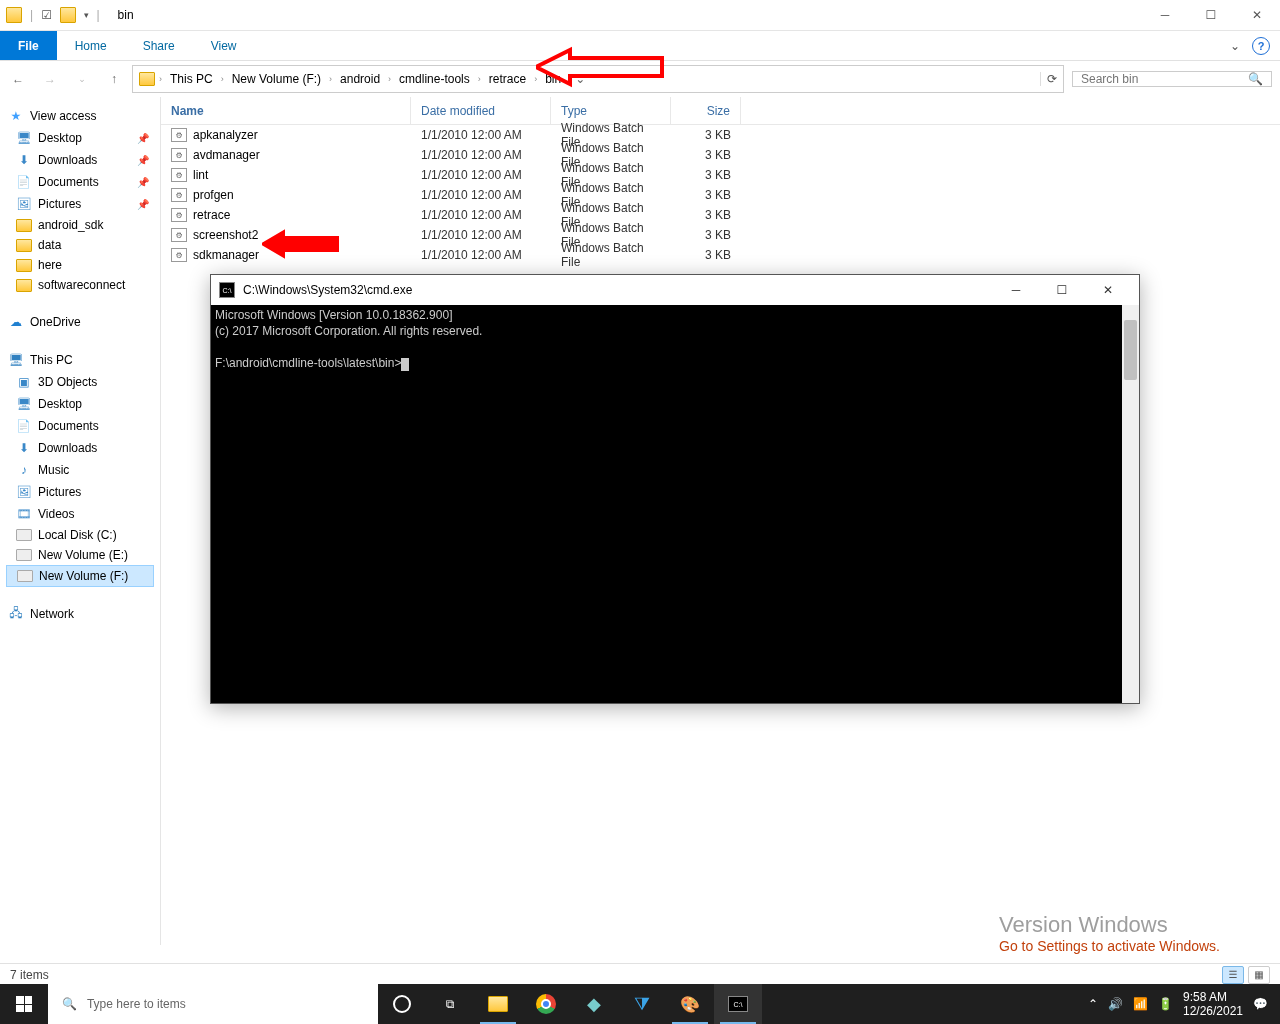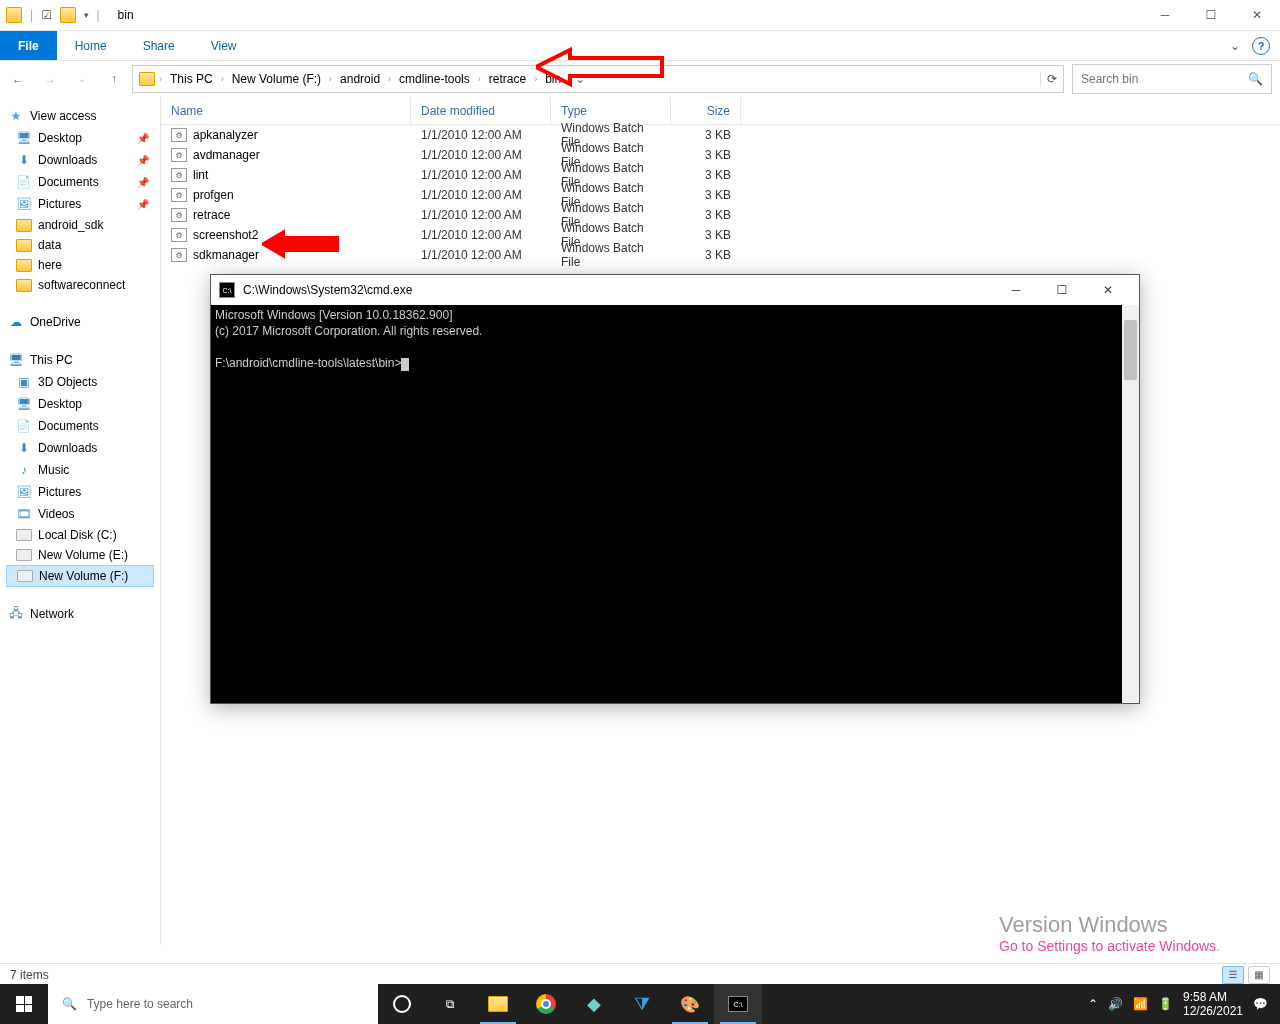--- a/index.html
+++ b/index.html
@@ -25,21 +25,21 @@
 .addrbar { height: 36px; display: flex; align-items: center; padding: 0 8px; gap: 8px; }
 .navbtns { display: flex; align-items: center; gap: 12px; color: #666; }
 .navbtns span { display: flex; width: 20px; justify-content: center; }
 .navbtns .disabled { color: #bbb; }
 .addrbox { flex: 1; height: 28px; border: 1px solid #ccc; display: flex; align-items: center; padding: 0 6px; gap: 4px; }
 .addrbox .folder-icon { width: 16px; height: 14px; background: linear-gradient(#ffe79e,#ffc83d); border: 1px solid #d9a400; border-radius: 1px; }
 .addrbox .crumb { padding: 0 4px; color: #000; }
 .addrbox .sep { color: #888; font-size: 9px; }
 .addrbox .refresh { margin-left: auto; color: #555; padding-left: 6px; border-left: 1px solid #ddd; }
 .addrbox .drop { color: #666; padding: 0 6px; }
-.searchbox { width: 200px; height: 30px; border: 1px solid #ccc; display: flex; align-items: center; padding: 0 8px; justify-content: space-between; }
+.searchbox { width: 200px; height: 16px; border: 1px solid #ccc; display: flex; align-items: center; padding: 0 8px; justify-content: space-between; }
 .searchbox input { border: none; outline: none; width: 150px; color: #777; }
 .searchbox .s-icon { color: #555; }
 
 
 .main { display: flex; height: 848px; position: relative; }
 .sidebar { width: 160px; padding: 8px 6px; overflow-y: auto; }
 .sidebar .group { margin-bottom: 16px; }
 .sidebar .row { display: flex; align-items: center; gap: 6px; padding: 3px 4px 3px 10px; color: #000; white-space: nowrap; }
 .sidebar .row.head { padding-left: 2px; font-weight: normal; }
 .sidebar .row.selected { background: #cce8ff; border: 1px solid #99d1ff; }
@@ -49,21 +49,21 @@
 .ico.star { color: #40a0ff; }
 .ico.cloud { color: #2080d0; }
 .ico.monitor { color: #3080c0; }
 .ico.disk { color: #888; border: 1px solid #aaa; width: 16px; height: 12px; border-radius: 1px; background: #eee; }
 .ico.net { color: #3080c0; }
 
 
 .filepane { flex: 1; position: relative; border-left: 1px solid #e5e5e5; }
 .filehdr { display: flex; height: 28px; border-bottom: 1px solid #e8e8e8; align-items: center; color: #3a6ea5; }
 .filehdr .col { padding: 0 10px; border-right: 1px solid #e8e8e8; height: 100%; display: flex; align-items: center; }
-.col.name { width: 250px; }
+.col.name { width: 250px; font-weight: bold; }
 .col.date { width: 140px; }
 .col.type { width: 120px; }
 .col.size { width: 70px; text-align: right; justify-content: flex-end; }
 .filerow { display: flex; height: 20px; align-items: center; color: #000; }
 .filerow .cell { padding: 0 10px; }
 .filerow .cell.name { width: 250px; display: flex; align-items: center; gap: 6px; }
 .filerow .cell.date { width: 140px; color: #333; }
 .filerow .cell.type { width: 120px; color: #333; }
 .filerow .cell.size { width: 70px; text-align: right; color: #333; }
 .filerow .fileico { width: 16px; height: 14px; border: 1px solid #999; background: #fff; display: flex; align-items: center; justify-content: center; font-size: 8px; color: #666; }
@@ -86,21 +86,21 @@
 .cmdwin .cmdscroll .thumb { position: absolute; left: 2px; right: 2px; top: 15px; height: 60px; background: #c0c0c0; border-radius: 2px; }
 .cursor { display: inline-block; width: 8px; height: 13px; background: #ccc; vertical-align: text-bottom; }
 
 
 .arrow-right-to-left { position: absolute; pointer-events: none; }
 .arrow-right-to-left svg { display: block; }
 
 
 .watermark { position: absolute; right: 60px; bottom: 70px; color: #999; text-align: left; }
 .watermark .t1 { font-size: 22px; color: #9e9e9e; }
-.watermark .t2 { font-size: 14px; color: #ec4899; }
+.watermark .t2 { font-size: 14px; color: #c2410c; }
 
 
 .taskbar { position: absolute; bottom: 0; left: 0; right: 0; height: 40px; background: #1f1f1f; display: flex; align-items: center; color: #fff; }
 .taskbar .startbtn { width: 48px; height: 40px; display: flex; align-items: center; justify-content: center; }
 .taskbar .startbtn .winlogo { width: 16px; height: 16px; display: grid; grid-template-columns: 1fr 1fr; grid-template-rows: 1fr 1fr; gap: 1px; }
 .taskbar .startbtn .winlogo div { background: #fff; }
 .taskbar .search { flex: 0 0 330px; height: 40px; background: #fff; display: flex; align-items: center; gap: 10px; padding: 0 14px; color: #666; }
 .taskbar .apps { display: flex; height: 40px; }
 .taskbar .apps .app { width: 48px; display: flex; align-items: center; justify-content: center; position: relative; }
 .taskbar .apps .app .under { position: absolute; bottom: 0; left: 6px; right: 6px; height: 2px; background: #76b9ed; }
@@ -400,21 +400,21 @@
   <div class="startbtn">
     <div class="winlogo">
         <div></div>
         <div></div>
         <div></div>
         <div></div>
       </div>
   </div>
   <div class="search">
     <span>🔍</span>
-    <span>Type here to search</span>
+    <span>Type here to items</span>
   </div>
   <div class="apps">
     <div class="app">
         <span style="width:18px;height:18px;border:2px solid #fff;border-radius:50%;"></span>
       </div>
     <div class="app">
         <span style="color:#fff;">⧉</span>
       </div>
     <div class="app">
         <span class="ico folder" style="width:20px;height:16px;"></span>

